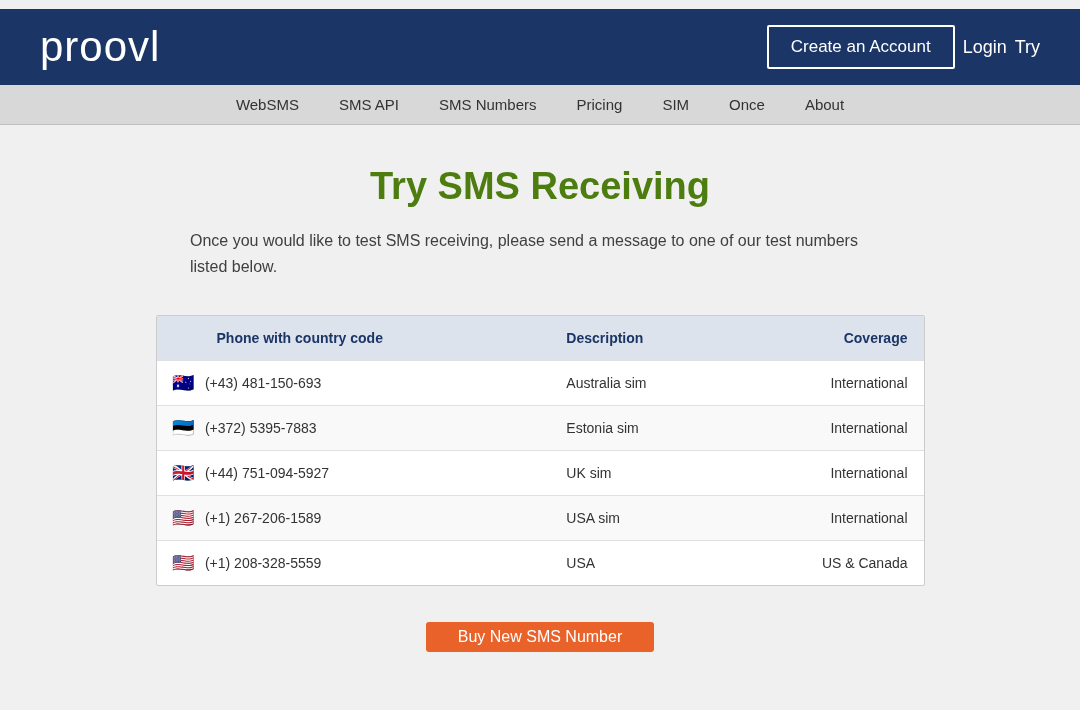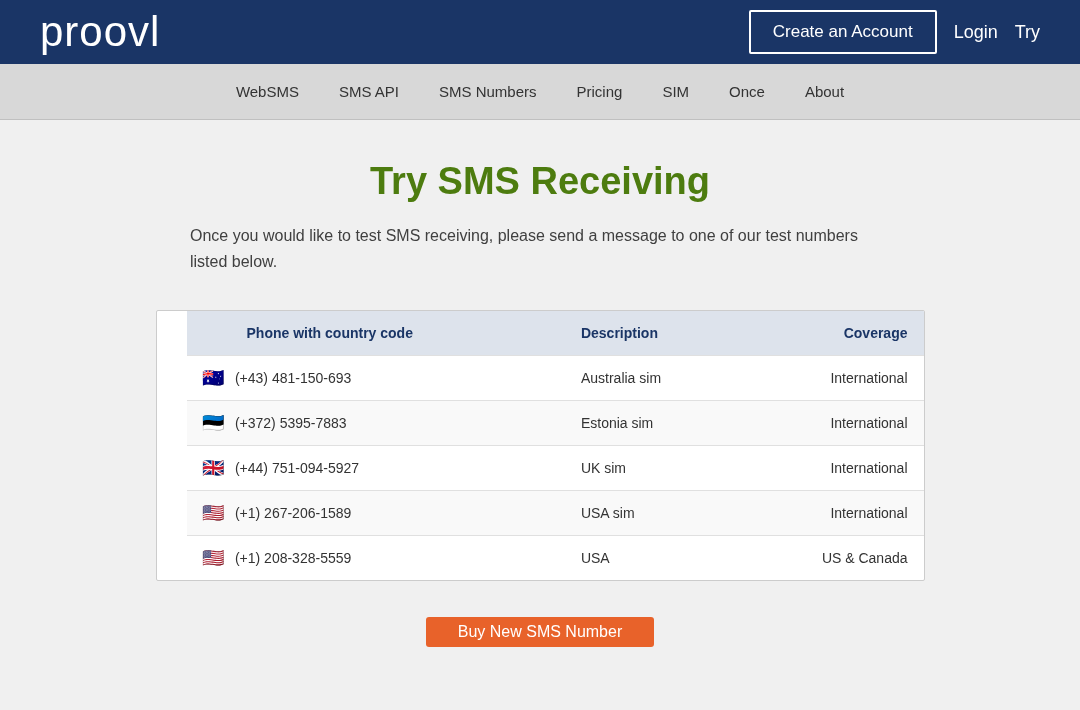--- a/index.html
+++ b/index.html
@@ -2,35 +2,36 @@
 <html><head>
   <meta charset="utf-8">
   <style>
     * { margin: 0; padding: 0; box-sizing: border-box; }
     body { font-family: -apple-system, BlinkMacSystemFont, 'Segoe UI', Helvetica, Arial, sans-serif; background: #f0f0f0; min-height: 710px; width: 1080px; }
 
     
     .header {
       background: #1a3566;
       padding: 0 40px;
-      height: 64px;
+      height: 76px;
       display: flex;
       align-items: center;
       justify-content: space-between;
+      margin-top: 9px;
     }
     .logo {
       color: white;
       font-size: 42px;
       font-weight: 300;
       letter-spacing: 1px;
     }
     .header-nav {
       display: flex;
       align-items: center;
-      gap: 17px;
+      gap: 8px;
     }
     .header-btn-outline {
       border: 2px solid white;
       color: white;
       background: transparent;
       padding: 10px 22px;
       font-size: 17px;
       cursor: pointer;
       border-radius: 2px;
     }
@@ -39,21 +40,21 @@
       font-size: 18px;
       text-decoration: none;
       cursor: pointer;
       background: none;
       border: none;
     }
 
     
     .subnav {
       background: #d8d8d8;
-      height: 56px;
+      height: 40px;
       display: flex;
       align-items: center;
       justify-content: center;
       gap: 40px;
       border-bottom: 1px solid #c0c0c0;
     }
     .subnav-item {
       color: #333;
       font-size: 15px;
       cursor: pointer;
@@ -88,21 +89,20 @@
     }
 
     
     .table-container {
       width: 769px;
       border: 1px solid #ccc;
       border-radius: 2px;
       overflow: hidden;
       margin-bottom: 36px;
       background: white;
-      padding-left: 30px;
     }
 
     table {
       width: 100%;
       border-collapse: collapse;
     }
 
     thead tr {
       background: #dde3ec;
     }

